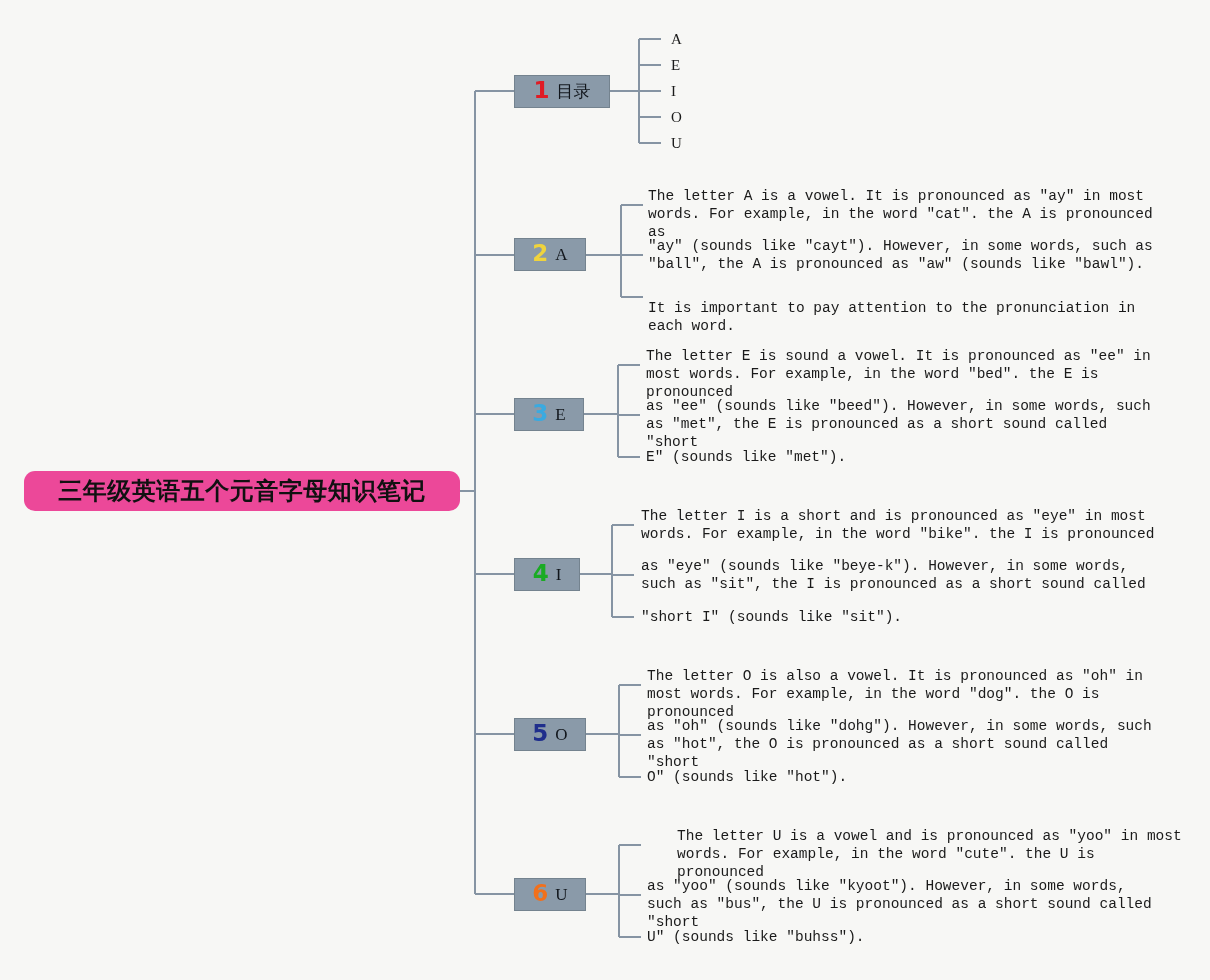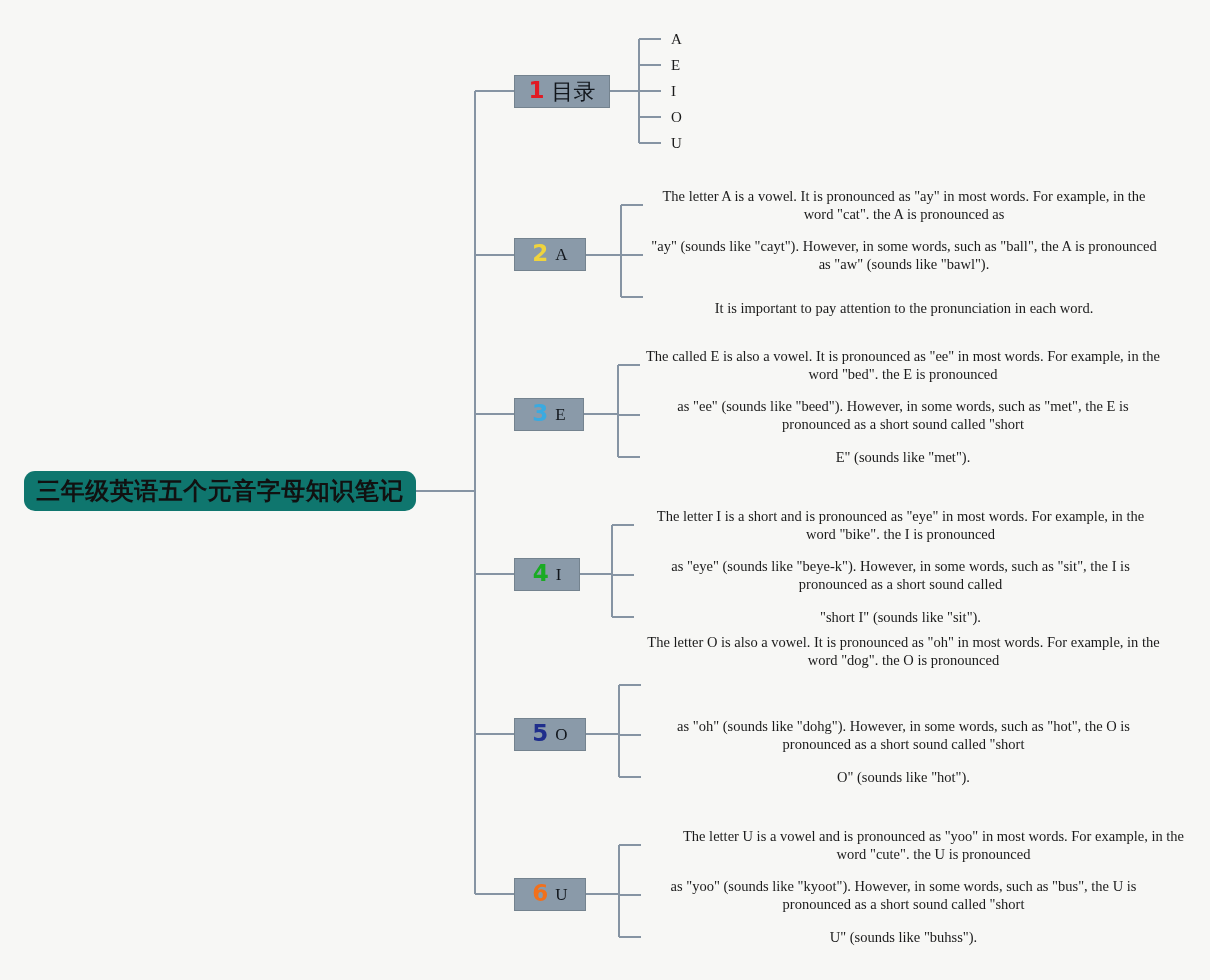--- a/index.html
+++ b/index.html
@@ -28,23 +28,23 @@
     width: 1210px;
     height: 980px;
     pointer-events: none;
   }
 
   
   .root-node {
     position: absolute;
     left: 24px;
     top: 471px;
-    width: 392px;
+    width: 436px;
     height: 40px;
-    background: #0f766e;
+    background: #ec4899;
     border-radius: 11px;
     display: flex;
     align-items: center;
     justify-content: center;
     box-sizing: border-box;
   }
   .root-label {
     font-family: "DejaVu Sans", "Liberation Sans", sans-serif;
     font-weight: bold;
     font-size: 24px;
@@ -75,42 +75,42 @@
     top: -1px;
   }
   .branch-text {
     font-family: "Liberation Serif", "DejaVu Serif", serif;
     font-size: 17px;
     line-height: 1;
     color: #11161c;
   }
   .branch-text.cjk {
     font-family: "DejaVu Sans", "Liberation Sans", sans-serif;
-    font-size: 22px;
+    font-size: 17px;
     font-weight: normal;
   }
 
   
   .leaf-label {
     position: absolute;
     font-family: "Liberation Serif", "DejaVu Serif", serif;
     font-size: 15px;
     line-height: 1;
     color: #1a1a1a;
     white-space: nowrap;
   }
 
   
   .para {
     position: absolute;
-    font-family: Liberation Serif, serif;
+    font-family: Liberation Mono, monospace;
     font-size: 14.5px;
     line-height: 18px;
     color: #1a1a1a;
-    text-align: center;
+    text-align: left;
   }
 </style>
 </head>
 <body>
 
 <div id="canvas">
 
   <svg id="wires" viewBox="0 0 1210 980" xmlns="http://www.w3.org/2000/svg">
       <path d="M 416 491 L 475 491" stroke="#8694a3" stroke-width="1.6" fill="none" shape-rendering="crispEdges"></path>
       <path d="M 475 91 L 475 894" stroke="#8694a3" stroke-width="1.6" fill="none" shape-rendering="crispEdges"></path>
@@ -172,35 +172,35 @@
         <span class="branch-num" style="color: rgb(240, 211, 60);">2</span>
         <span class="branch-text">A</span>
       </div>
       <div class="para" style="left: 648px; width: 512px; top: 187px;">The letter A is a vowel. It is pronounced as "ay" in most words. For example, in the word "cat". the A is pronounced as</div>
       <div class="para" style="left: 648px; width: 512px; top: 237px;">"ay" (sounds like "cayt"). However, in some words, such as "ball", the A is pronounced as "aw" (sounds like "bawl").</div>
       <div class="para" style="left: 648px; width: 512px; top: 299px;">It is important to pay attention to the pronunciation in each word.</div>
       <div class="branch-node" style="left: 514px; top: 398px; width: 70px;">
         <span class="branch-num" style="color: rgb(58, 170, 224);">3</span>
         <span class="branch-text">E</span>
       </div>
-      <div class="para" style="left: 646px; width: 514px; top: 347px;">The called E is also a vowel. It is pronounced as "ee" in most words. For example, in the word "bed". the E is pronounced</div>
+      <div class="para" style="left: 646px; width: 514px; top: 347px;">The letter E is sound a vowel. It is pronounced as "ee" in most words. For example, in the word "bed". the E is pronounced</div>
       <div class="para" style="left: 646px; width: 514px; top: 397px;">as "ee" (sounds like "beed"). However, in some words, such as "met", the E is pronounced as a short sound called "short</div>
       <div class="para" style="left: 646px; width: 514px; top: 448px;">E" (sounds like "met").</div>
       <div class="branch-node" style="left: 514px; top: 558px; width: 66px;">
         <span class="branch-num" style="color: rgb(26, 171, 35);">4</span>
         <span class="branch-text">I</span>
       </div>
       <div class="para" style="left: 641px; width: 519px; top: 507px;">The letter I is a short and is pronounced as "eye" in most words. For example, in the word "bike". the I is pronounced</div>
       <div class="para" style="left: 641px; width: 519px; top: 557px;">as "eye" (sounds like "beye-k"). However, in some words, such as "sit", the I is pronounced as a short sound called</div>
       <div class="para" style="left: 641px; width: 519px; top: 608px;">"short I" (sounds like "sit").</div>
       <div class="branch-node" style="left: 514px; top: 718px; width: 72px;">
         <span class="branch-num" style="color: rgb(31, 46, 140);">5</span>
         <span class="branch-text">O</span>
       </div>
-      <div class="para" style="left: 647px; width: 513px; top: 633px;">The letter O is also a vowel. It is pronounced as "oh" in most words. For example, in the word "dog". the O is pronounced</div>
+      <div class="para" style="left: 647px; width: 513px; top: 667px;">The letter O is also a vowel. It is pronounced as "oh" in most words. For example, in the word "dog". the O is pronounced</div>
       <div class="para" style="left: 647px; width: 513px; top: 717px;">as "oh" (sounds like "dohg"). However, in some words, such as "hot", the O is pronounced as a short sound called "short</div>
       <div class="para" style="left: 647px; width: 513px; top: 768px;">O" (sounds like "hot").</div>
       <div class="branch-node" style="left: 514px; top: 878px; width: 72px;">
         <span class="branch-num" style="color: rgb(242, 112, 27);">6</span>
         <span class="branch-text">U</span>
       </div>
       <div class="para" style="left: 677px; width: 513px; top: 827px;">The letter U is a vowel and is pronounced as "yoo" in most words. For example, in the word "cute". the U is pronounced</div>
       <div class="para" style="left: 647px; width: 513px; top: 877px;">as "yoo" (sounds like "kyoot"). However, in some words, such as "bus", the U is pronounced as a short sound called "short</div>
       <div class="para" style="left: 647px; width: 513px; top: 928px;">U" (sounds like "buhss").</div>
     </div>

